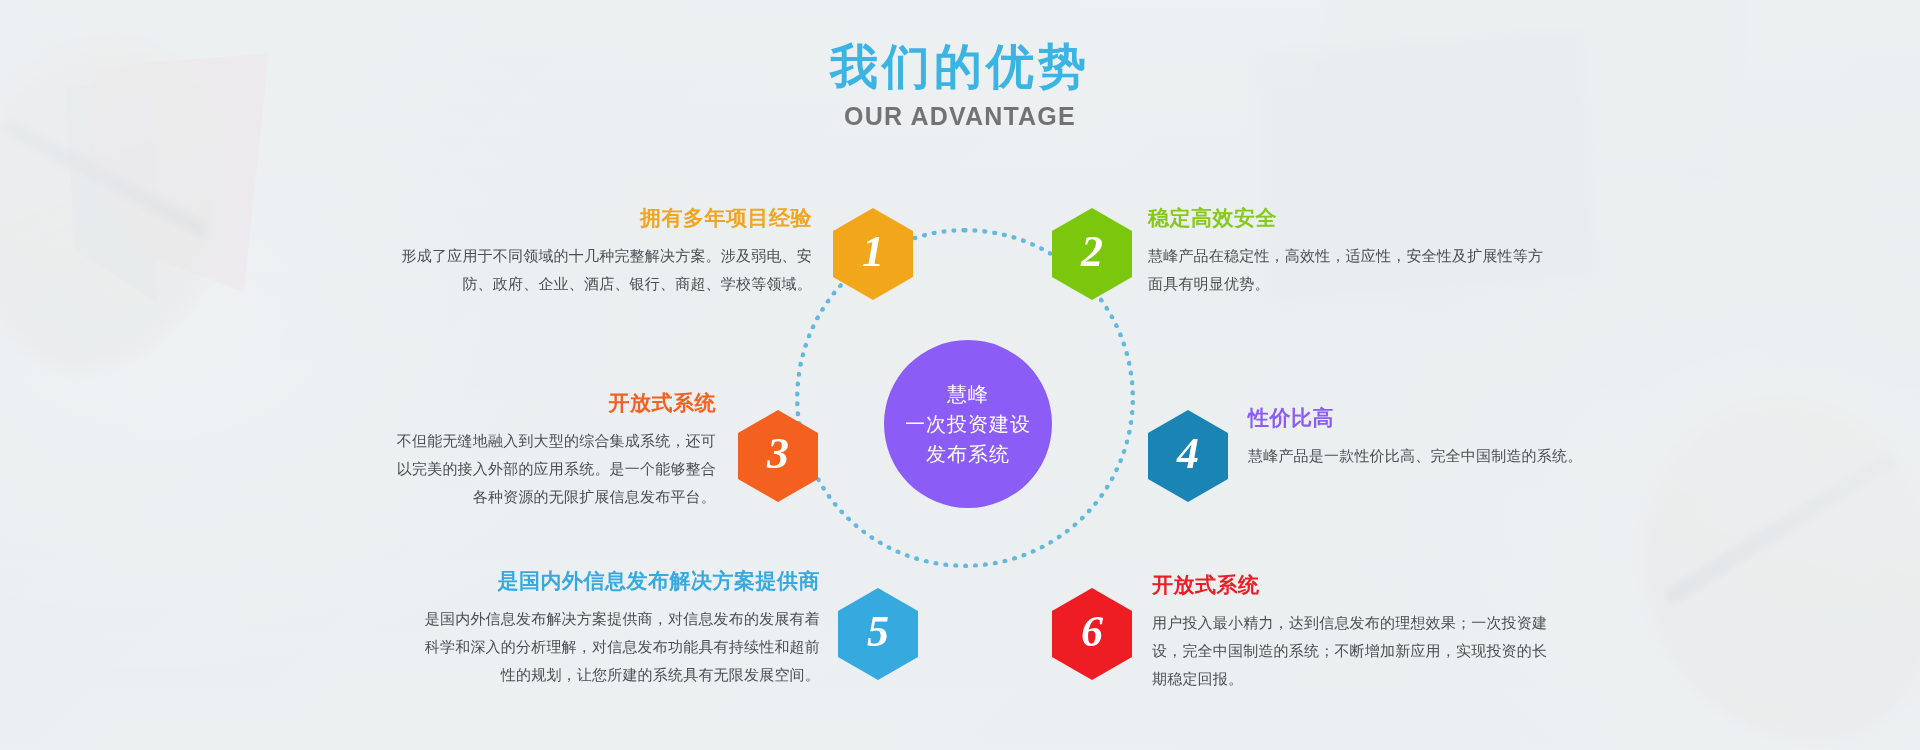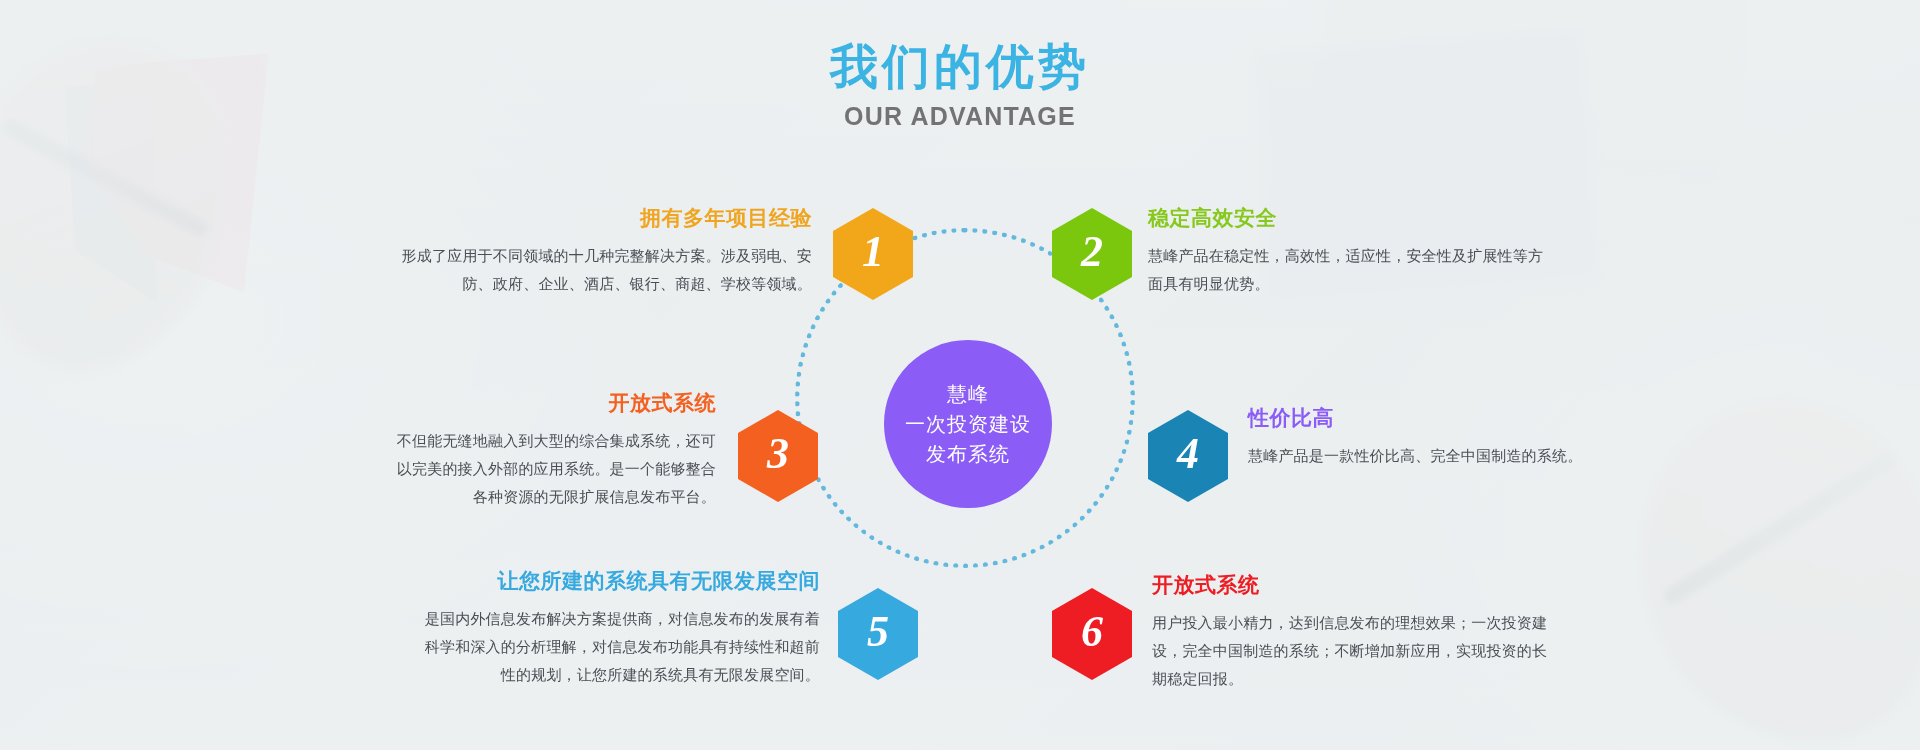--- a/index.html
+++ b/index.html
@@ -291,21 +291,21 @@
     <h3 style="color:#f4601f">开放式系统</h3>
     <p>不但能无缝地融入到大型的综合集成系统，还可以完美的接入外部的应用系统。是一个能够整合各种资源的无限扩展信息发布平台。</p>
   </div>
 
   <div class="block b4 align-left">
     <h3 style="color:#8b5cf6">性价比高</h3>
     <p>慧峰产品是一款性价比高、完全中国制造的系统。</p>
   </div>
 
   <div class="block b5 align-right">
-    <h3 style="color:#36a9de">让您所建的系统具有无限发展空间</h3>
+    <h3 style="color:#36a9de">是国内外信息发布解决方案提供商</h3>
     <p>是国内外信息发布解决方案提供商，对信息发布的发展有着科学和深入的分析理解，对信息发布功能具有持续性和超前性的规划，让您所建的系统具有无限发展空间。</p>
   </div>
 
   <div class="block b6 align-left">
     <h3 style="color:#ee1c23">开放式系统</h3>
     <p>用户投入最小精力，达到信息发布的理想效果；一次投资建设，完全中国制造的系统；不断增加新应用，实现投资的长期稳定回报。</p>
   </div>
 
 </div>
 

